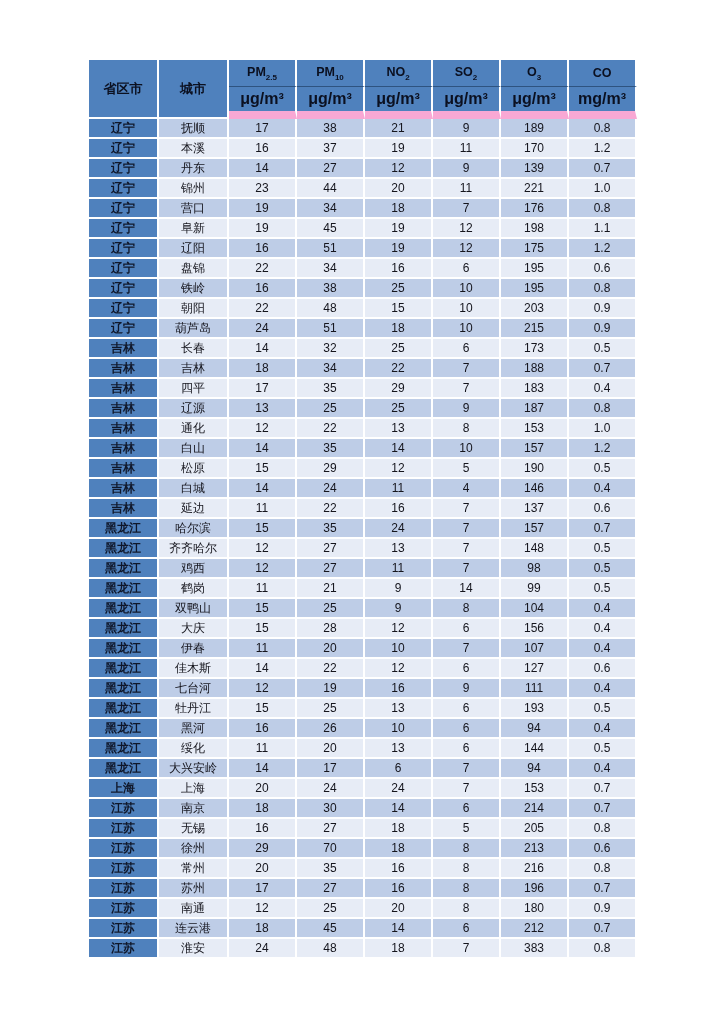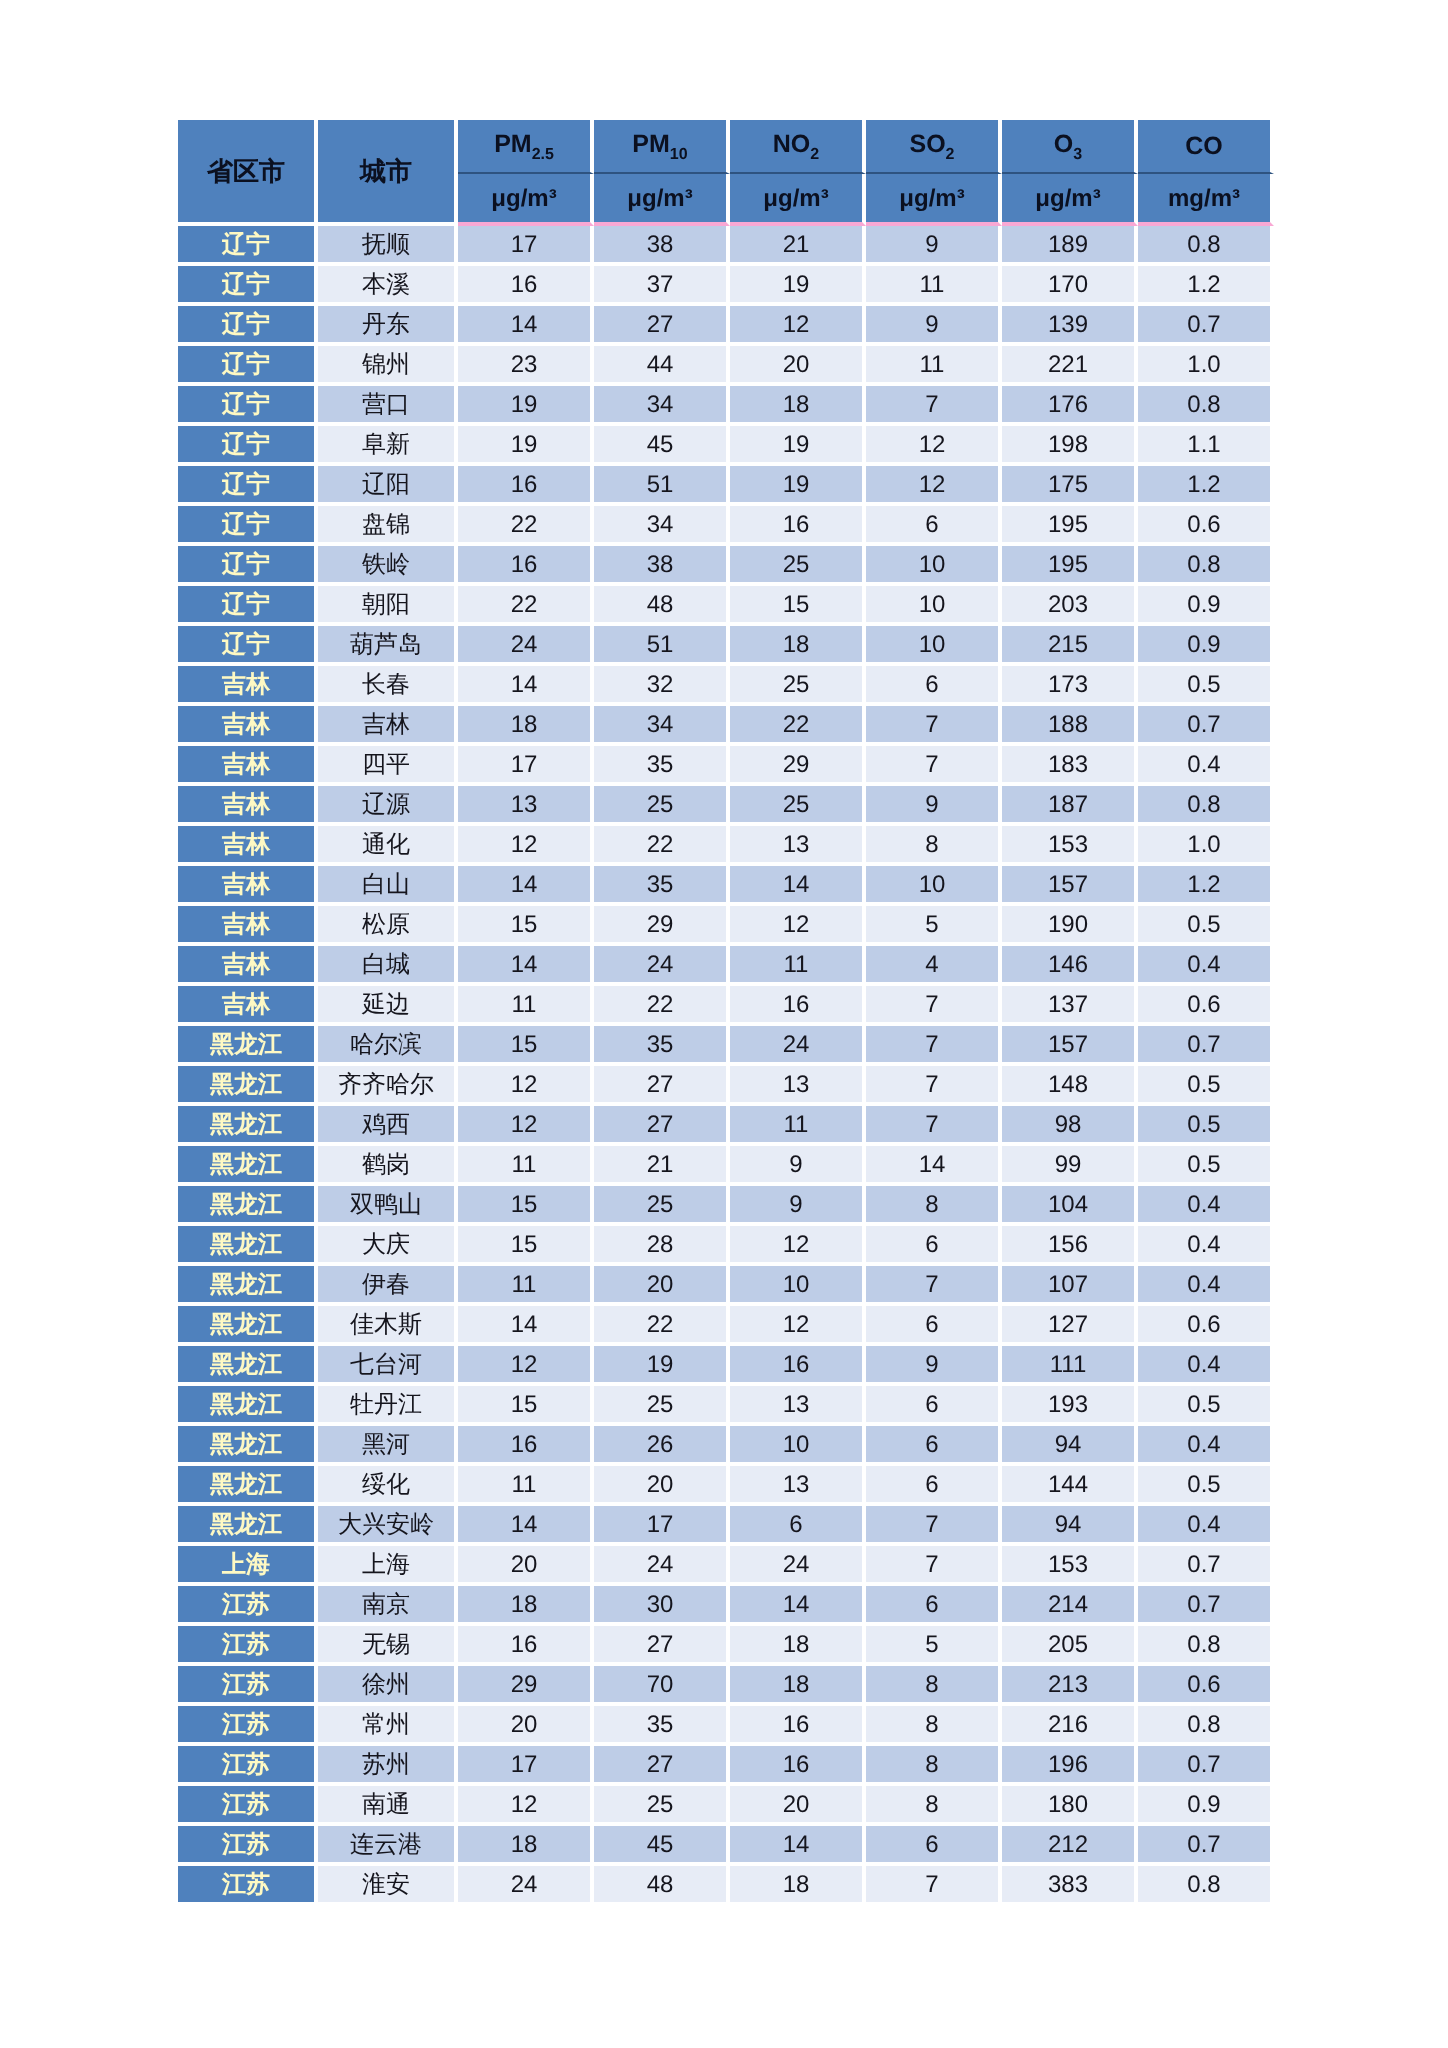--- a/index.html
+++ b/index.html
@@ -26,32 +26,32 @@
     font-size:13px;
     border-bottom:2px solid #ffffff;
     text-align:center;
   }
   thead th.pollutant{
     height:26px;font-size:12.5px;
     border-bottom:1px solid #2e5380;
   }
   thead th.pollutant sub{font-size:8px;text-align:center;}
   thead th.unit{
-    height:24px;font-size:12px;
-    border-bottom:2px solid #f9a8d4;
+    height:24px;font-size:16px;
+    border-bottom:8px solid #f9a8d4;
     margin-top:13px;
   }
   
   tbody td{
     height:18px;font-size:12px;color:#15151d;
     border-right:2px solid #ffffff;
     border-bottom:2px solid #ffffff;
   }
   tbody td.province{
-    background:#4f81bd;color:#fef9c3;font-weight:bold;font-size:12px;margin-top:36px;
+    background:#4f81bd;color:#0f172a;font-weight:bold;font-size:12px;margin-top:36px;
   }
   tbody tr:nth-child(odd) td.city,
   tbody tr:nth-child(odd) td.num{background:#becde7;}
   tbody tr:nth-child(even) td.city,
   tbody tr:nth-child(even) td.num{background:#e7ecf6;}
 </style>
 </head>
 <body>
 
 <div class="page">

